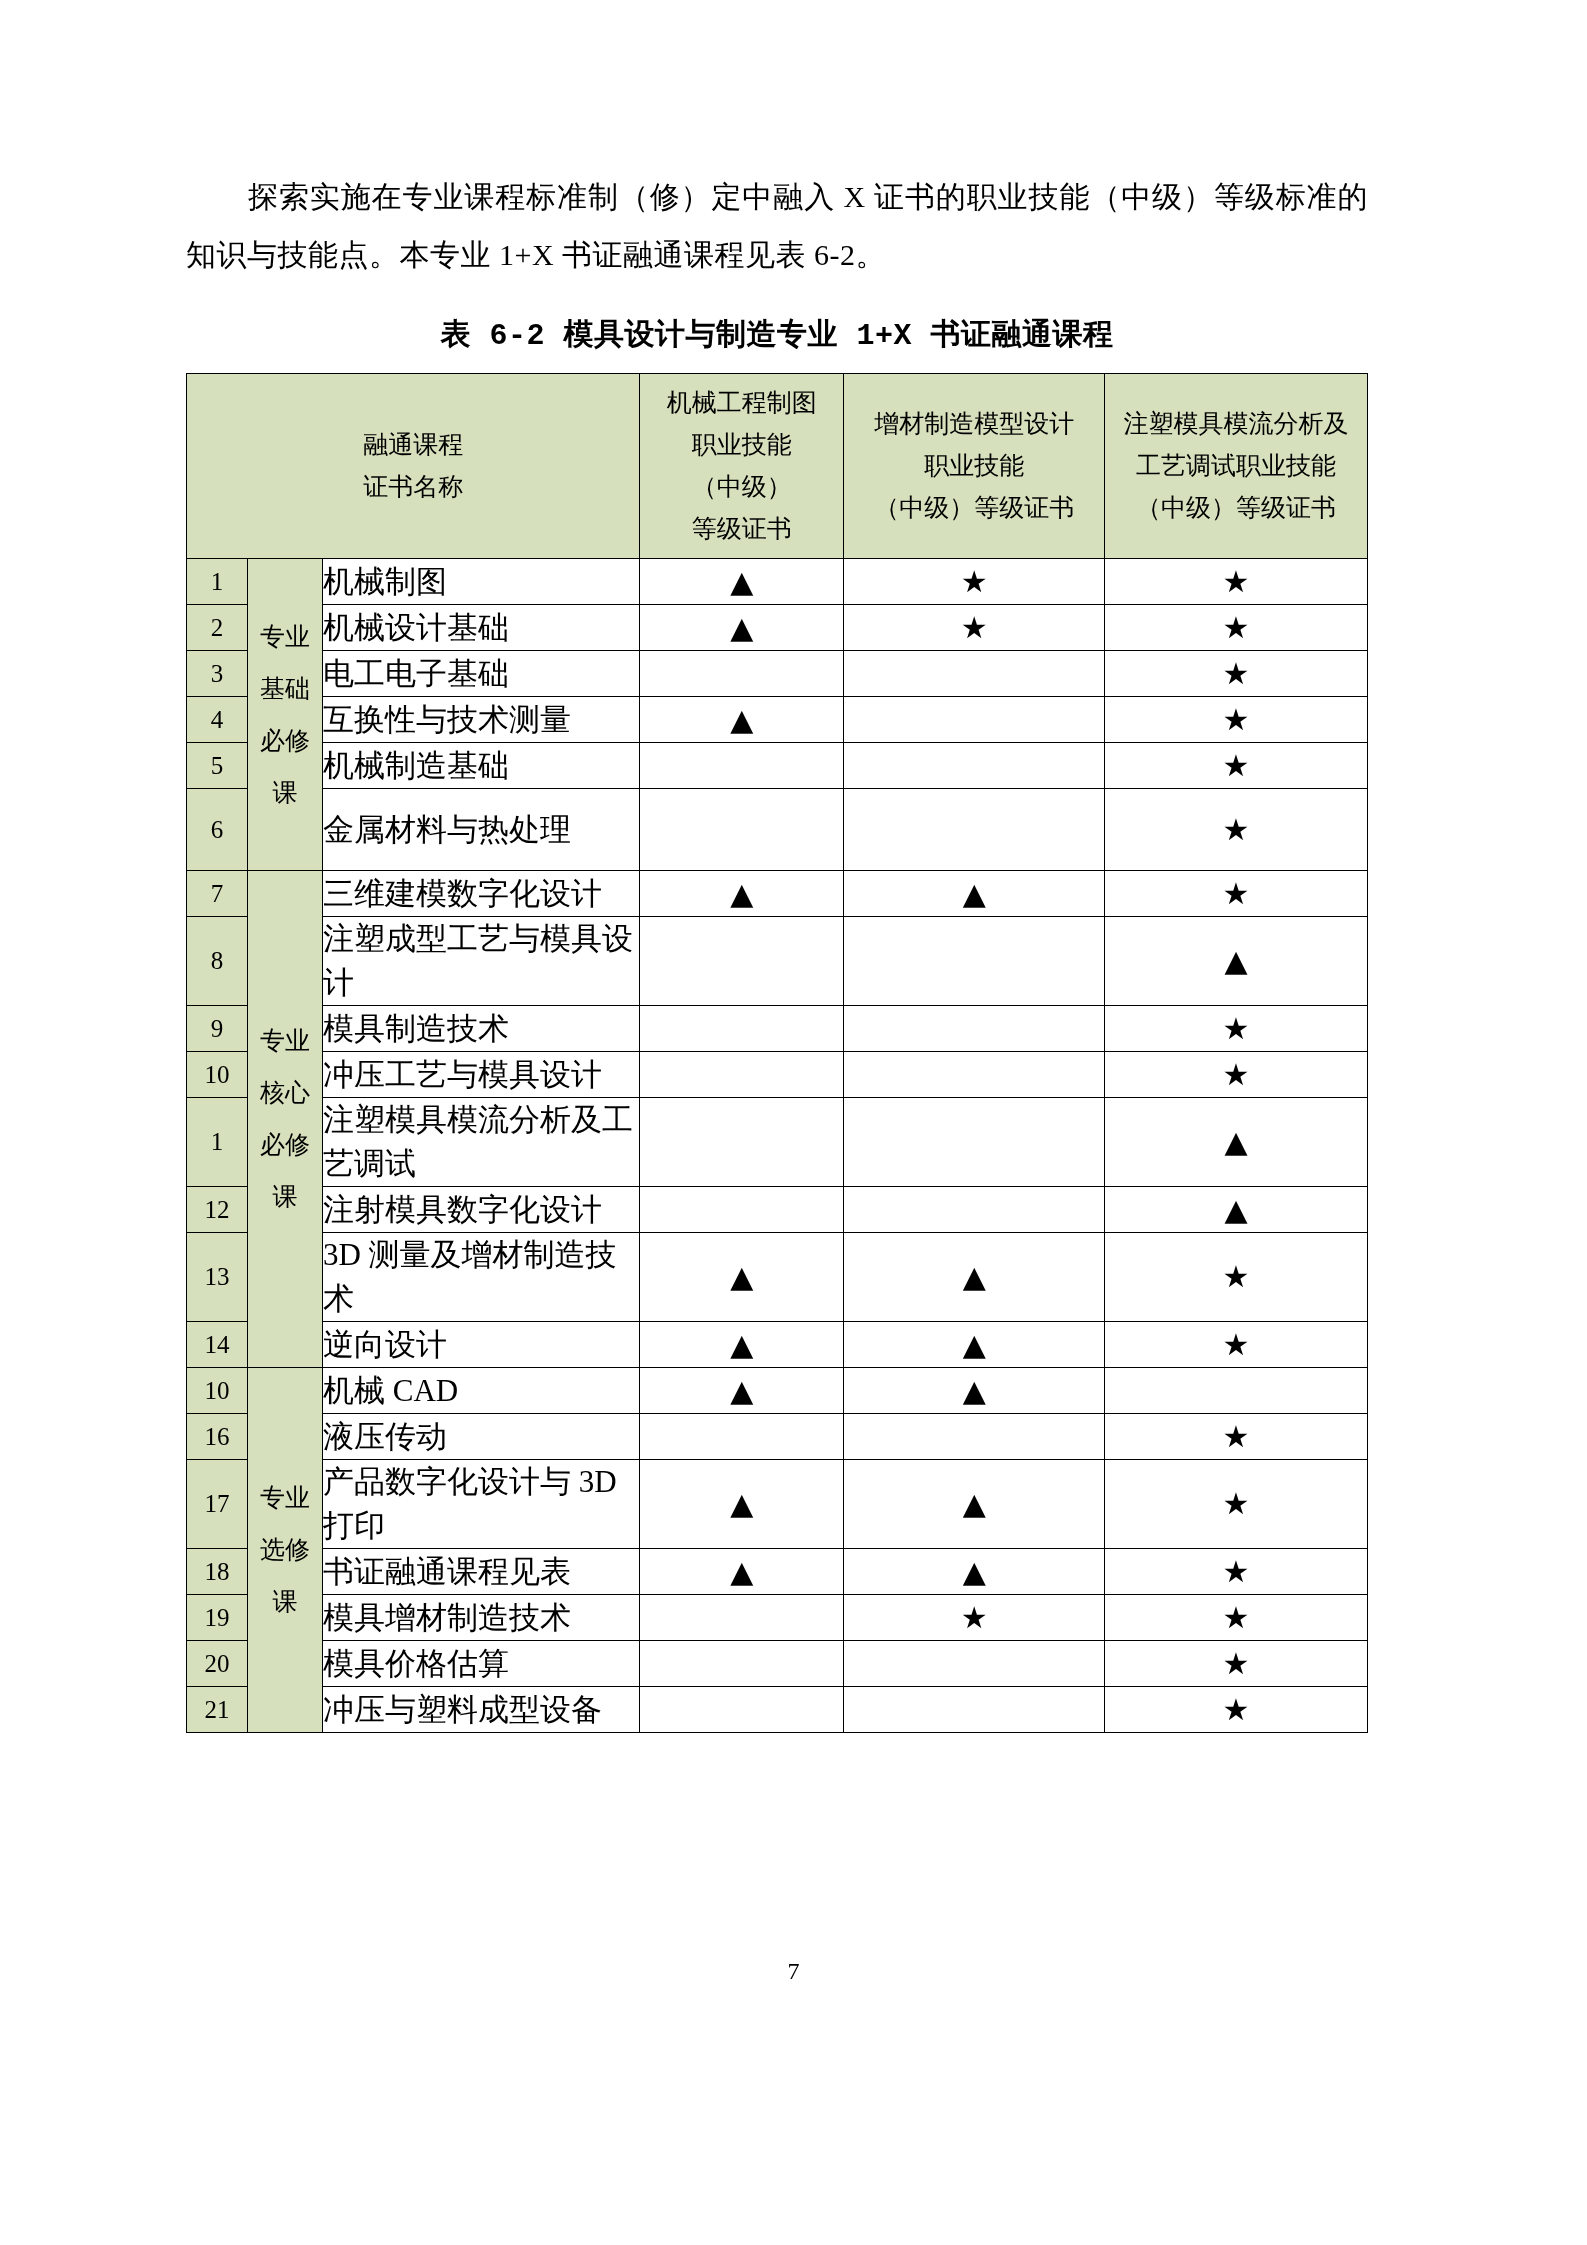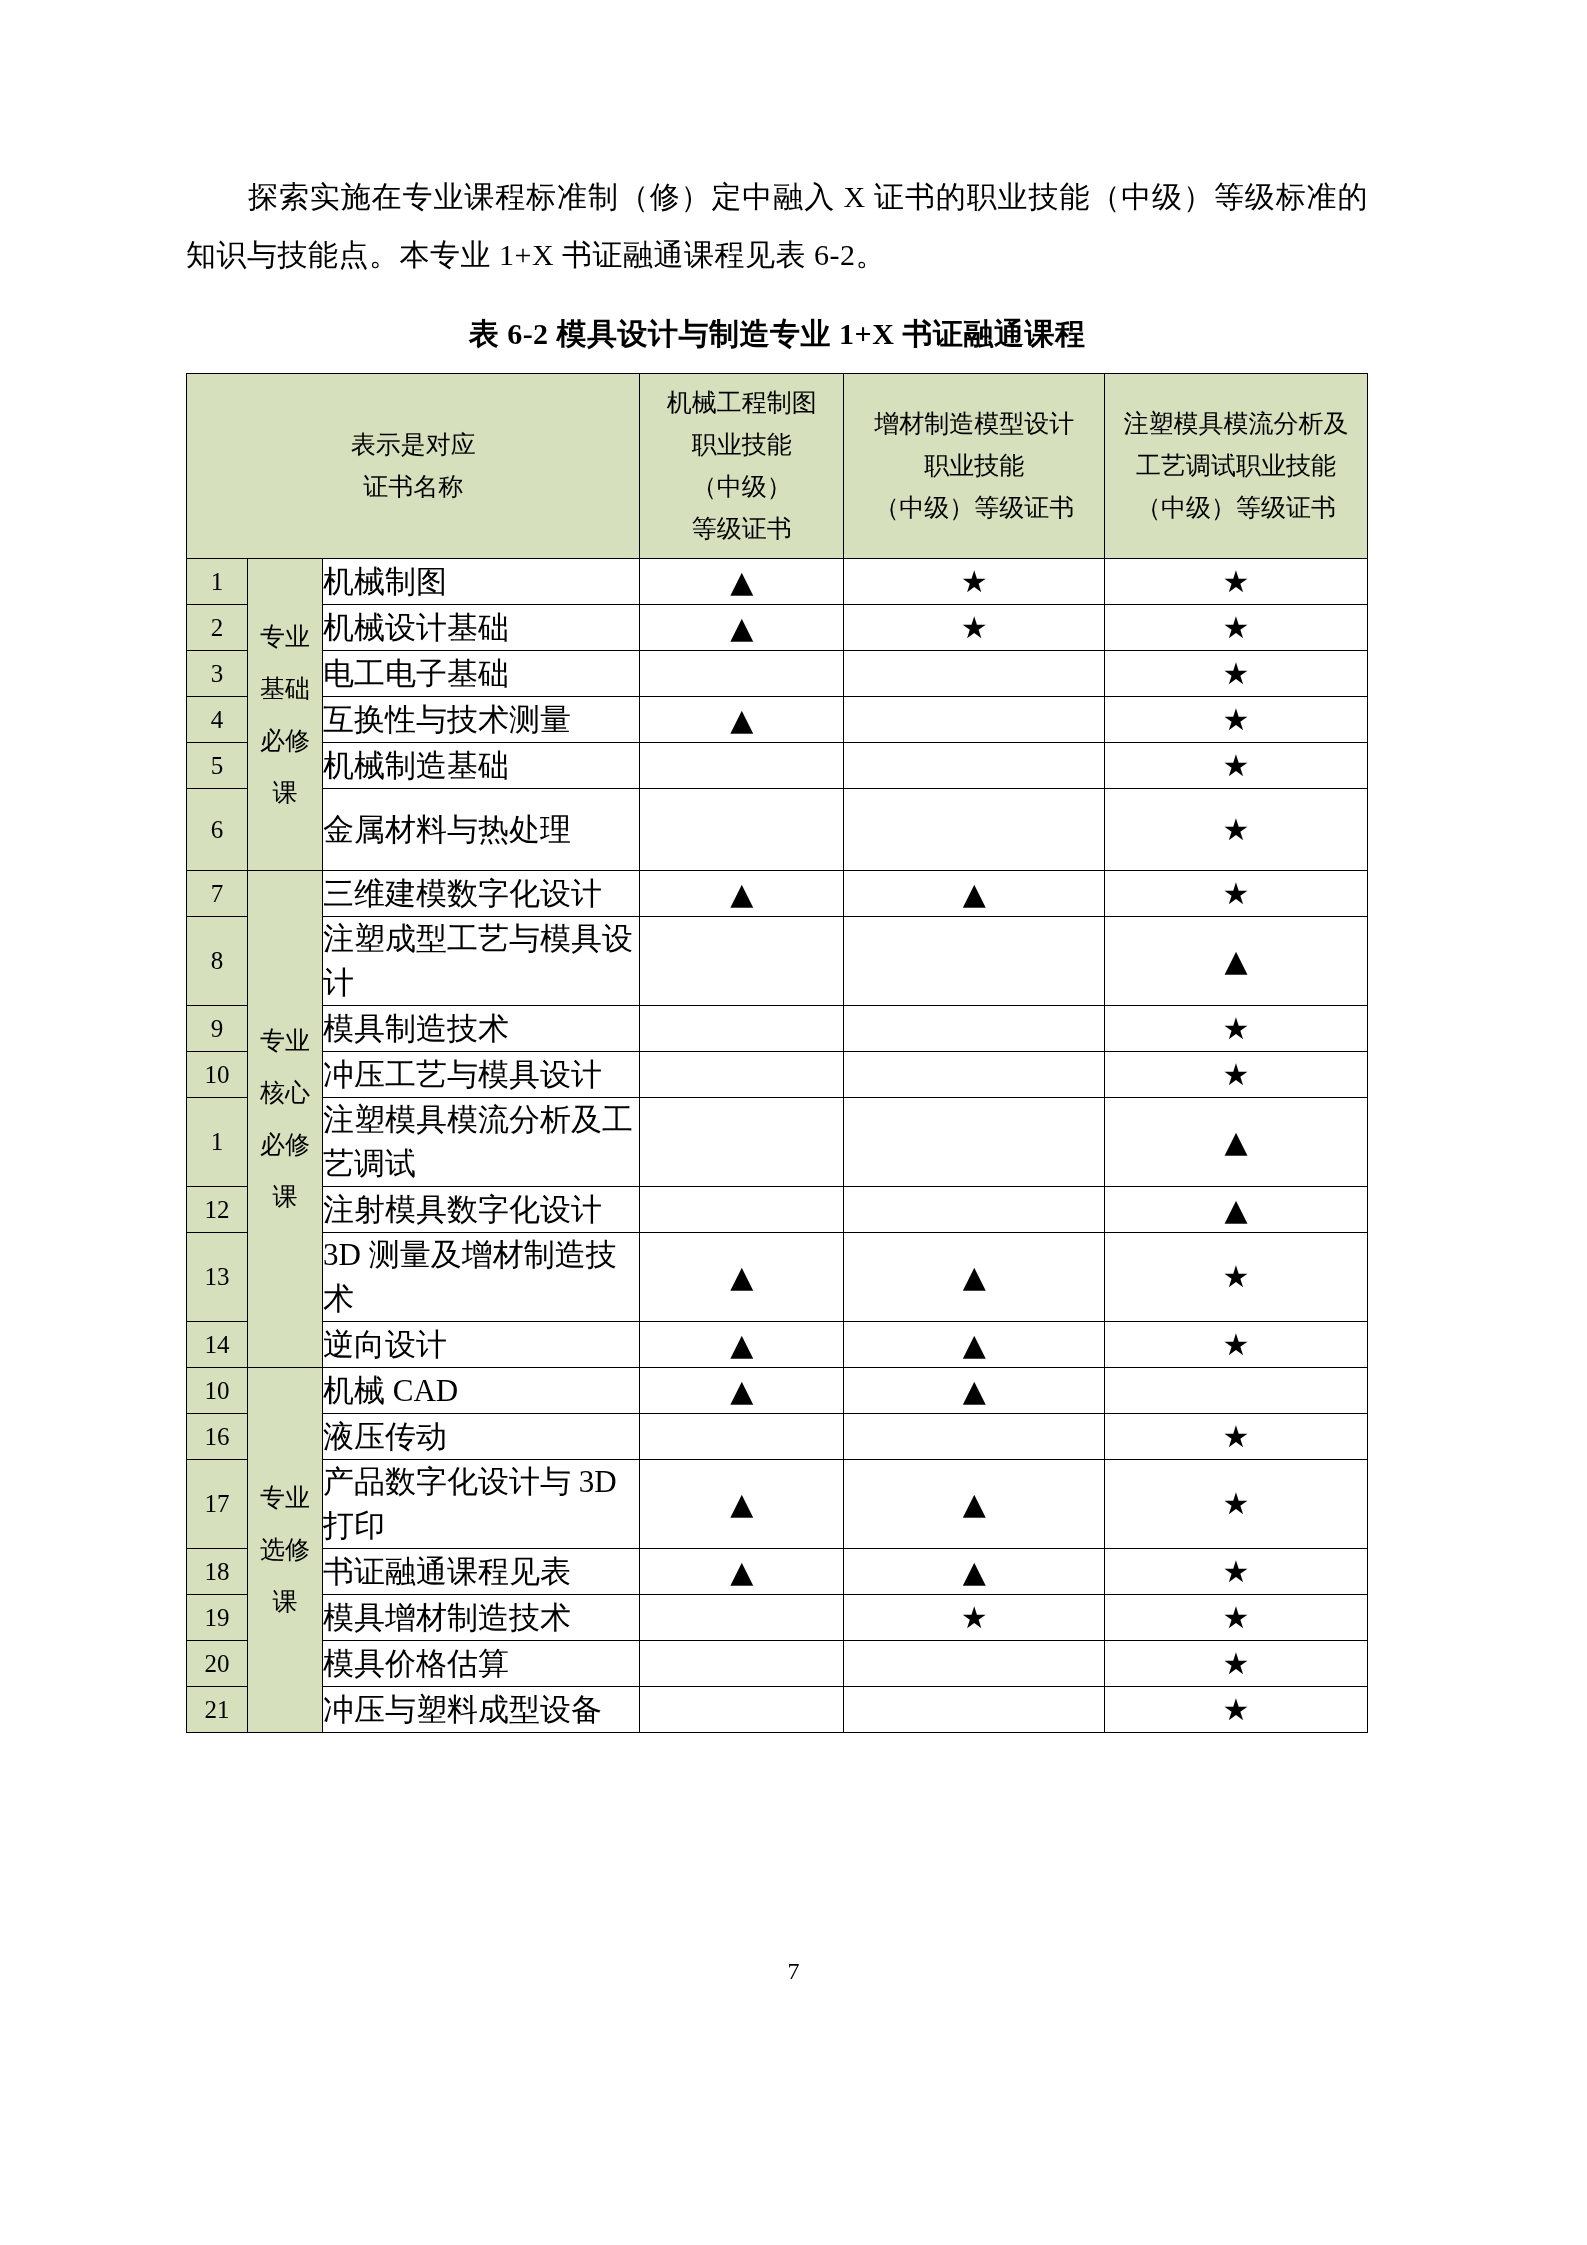--- a/index.html
+++ b/index.html
@@ -34,21 +34,21 @@
   }
   .para-first {
     margin-top: 168px;
     text-indent: 62px;
   }
   .table-title {
     margin-top: 22px;
     text-align: center;
     font-size: 30px;
     font-weight: bold;
-    font-family: Liberation Serif, serif;
+    font-family: Liberation Mono, monospace;
     letter-spacing: 0.5px;
   }
   table.fusion {
     margin-top: 18px;
     border-collapse: collapse;
     width: 1182px;
     table-layout: fixed;
     font-size: 25px;
   }
   table.fusion td, table.fusion th {
@@ -137,21 +137,21 @@
         <col style="width:54px">
         <col style="width:66px">
         <col style="width:280px">
         <col class="col-w1">
         <col class="col-w2">
         <col class="col-w3">
       </colgroup>
       <thead>
         <tr>
           <th class="hdr hdr-name" colspan="3">
-            <div>表示是对应</div>
+            <div>融通课程</div>
             <div>证书名称</div>
           </th>
           <th class="hdr" style="white-space:pre-line">机械工程制图
 职业技能
 （中级）
 等级证书</th>
           <th class="hdr" style="white-space:pre-line">增材制造模型设计
 职业技能
 （中级）等级证书</th>
           <th class="hdr" style="white-space:pre-line">注塑模具模流分析及

